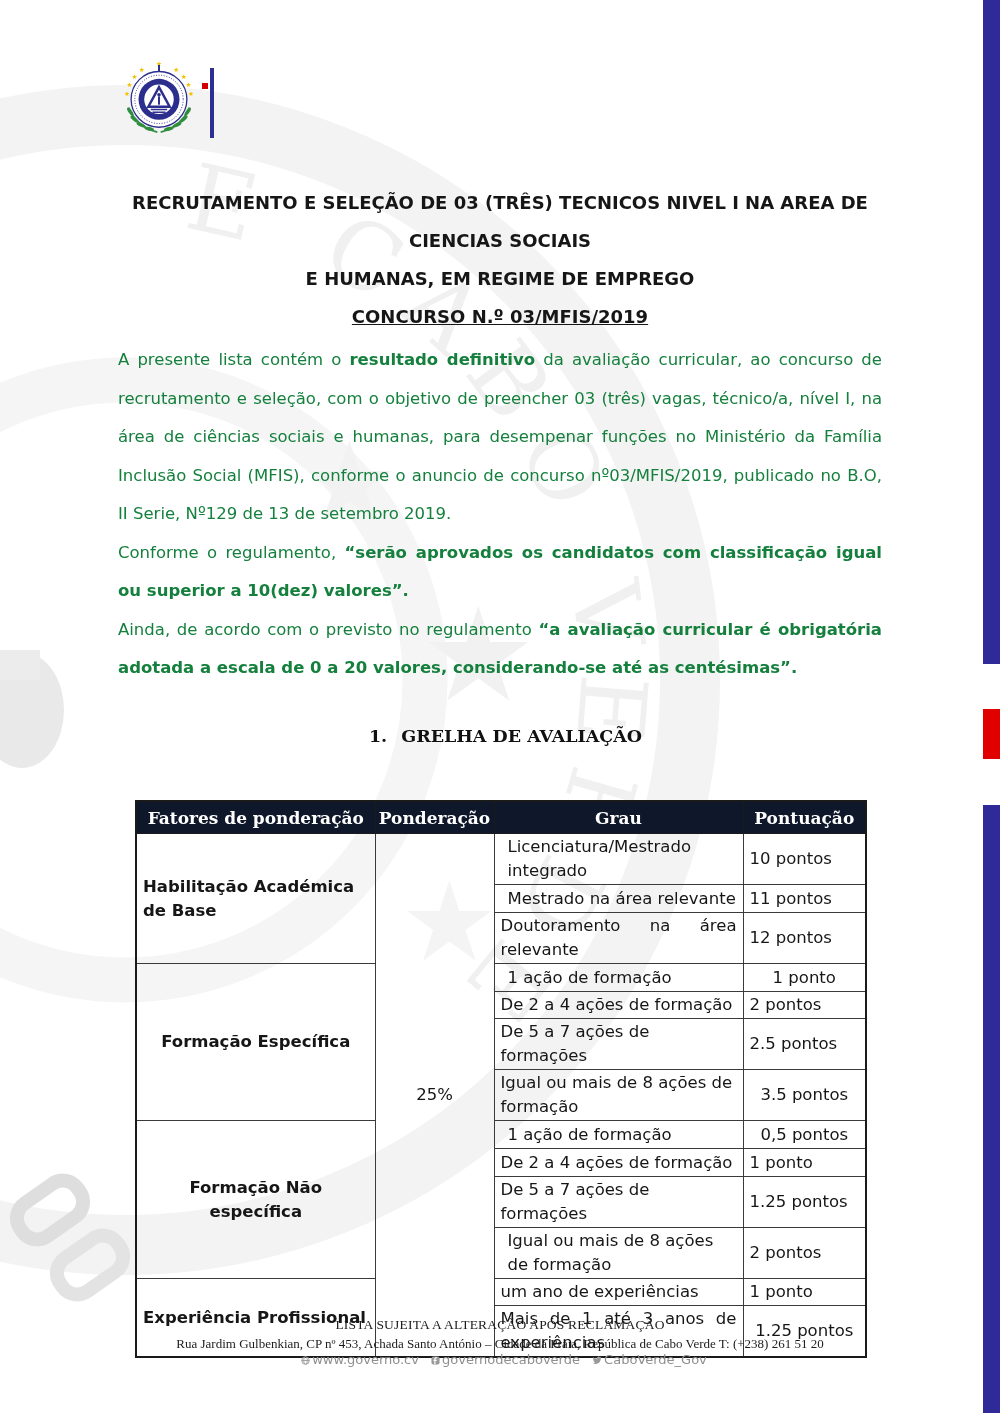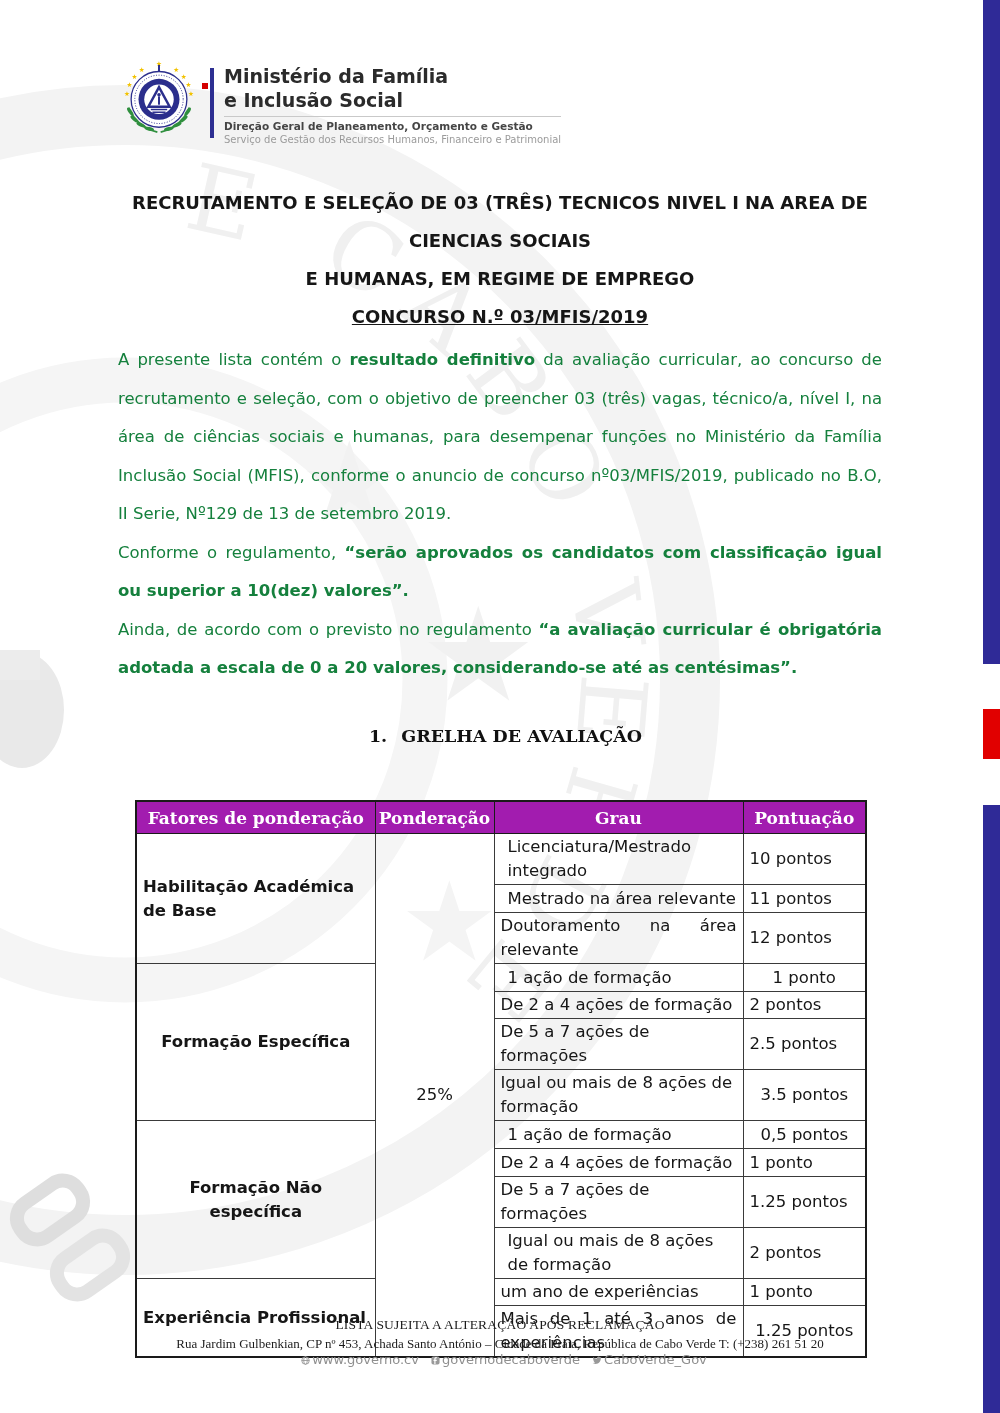--- a/index.html
+++ b/index.html
@@ -38,21 +38,21 @@
   .bd{font-weight:bold;}
   
   .section-heading{position:absolute;left:0;right:0;top:726px;text-align:center;
     font-family:"DejaVu Serif","Liberation Serif",serif;font-weight:bold;
     font-size:17.5px;color:#111;padding-left:11px;}
   .section-heading .num{margin-right:14px;}
   
   table.grid{position:absolute;left:135px;top:800px;width:730px;border-collapse:collapse;
     table-layout:fixed;font-size:16.5px;color:#161616;}
   table.grid th{
-    background:#a21caf;color:#ffffff;font-family:"DejaVu Serif","Liberation Serif",serif;
+    background:#0f172a;color:#ffffff;font-family:"DejaVu Serif","Liberation Serif",serif;
     font-weight:bold;font-size:17px;height:31px;border:1px solid #1a1a1a;padding:0 2px;}
   table.grid td{border:1px solid #3a3a3a;padding:1px 6px;vertical-align:middle;line-height:24px;}
   table.grid{border:2px solid #1a1a1a;}
   td.fator{font-weight:bold;text-align:center;}
   td.fator.left{text-align:left;}
   td.pond{text-align:center;}
   td.grau.ind{padding-left:13px;}
   td.jy{text-align:justify;}
   td.pc{text-align:center;}
   tr.h47{height:47px;} tr.h28{height:28px;} tr.h49{height:49px;} tr.h27{height:27px;} tr.h51{height:51px;}
@@ -128,28 +128,20 @@
         <circle cx="50" cy="48" r="25" fill="#2b2e8c"></circle>
         <circle cx="50" cy="48" r="18" fill="#ffffff"></circle>
         <polygon points="50,33 37,57 63,57" fill="none" stroke="#2b2e8c" stroke-width="3"></polygon>
         <circle cx="50" cy="42.5" r="2.2" fill="#2b2e8c"></circle>
         <rect x="48.8" y="44.5" width="2.4" height="10" fill="#2b2e8c"></rect>
         <rect x="40" y="59.5" width="20" height="1.8" fill="#2b2e8c"></rect>
         <rect x="42" y="62.8" width="16" height="1.8" fill="#2b2e8c"></rect>
       </svg>
       <div class="divider">
         <span class="reddot"></span>
-      </div>
-      <div class="h-text">
-        <div class="h-min">Ministério da Família</div>
-        <div class="h-min">e Inclusão Social</div>
-        <div class="h-sub">
-          <div class="h-dep">Direção Geral de Planeamento, Orçamento e Gestão</div>
-          <div class="h-serv">Serviço de Gestão dos Recursos Humanos, Financeiro e Patrimonial</div>
-        </div>
       </div>
     </div>
 
     <div class="titles">
       <div class="t-line">RECRUTAMENTO E SELEÇÃO DE 03 (TRÊS) TECNICOS NIVEL I NA AREA DE CIENCIAS SOCIAIS</div>
       <div class="t-line">E HUMANAS, EM REGIME DE EMPREGO</div>
       <div class="t-line t-underline">CONCURSO N.º 03/MFIS/2019</div>
     </div>
 
     <div class="bodytext">

